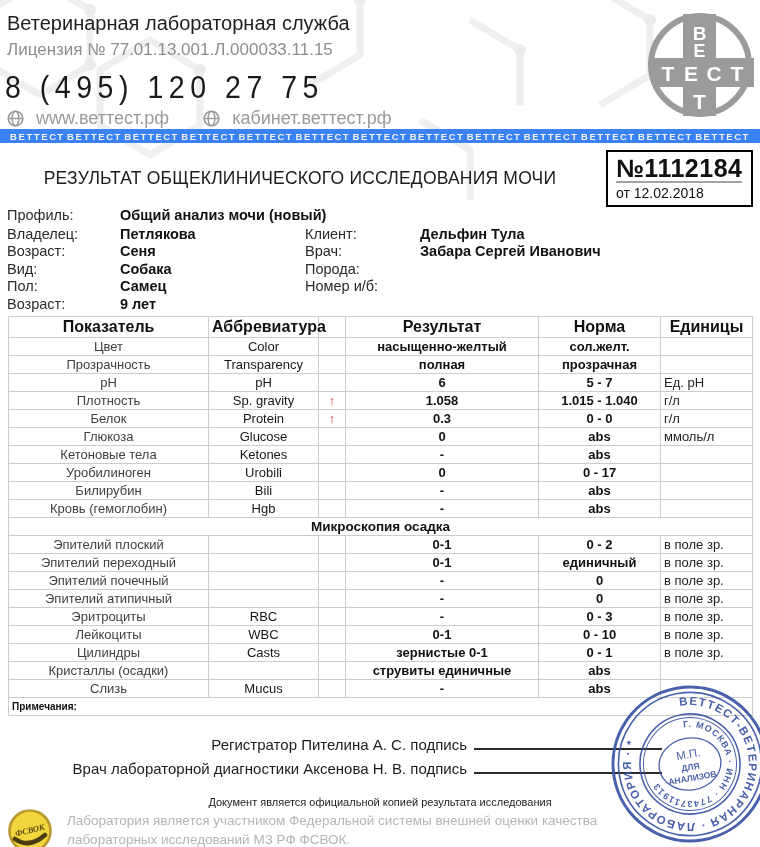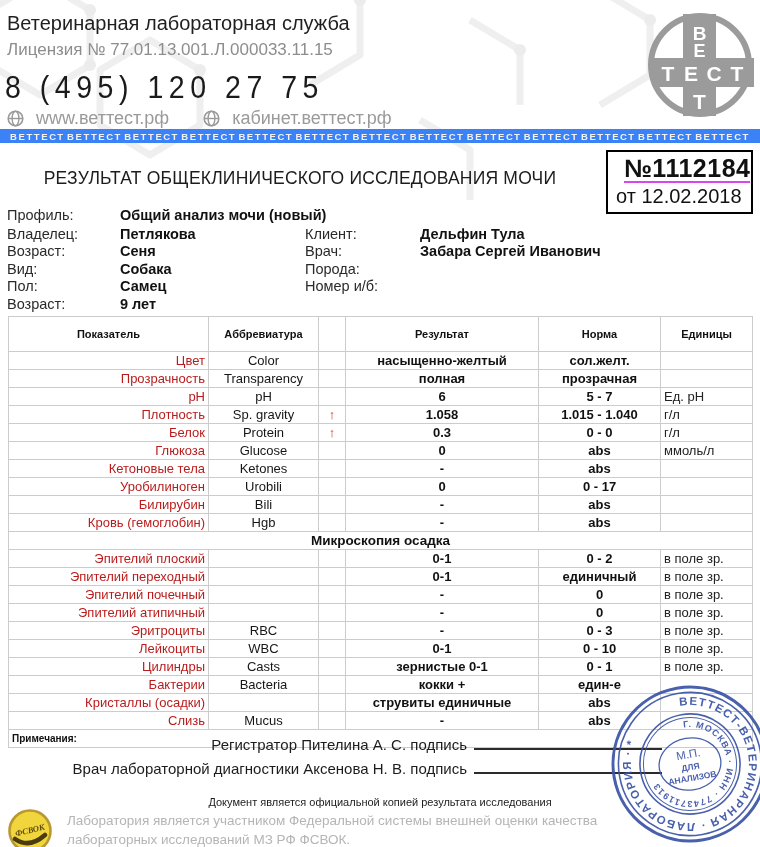--- a/index.html
+++ b/index.html
@@ -22,36 +22,36 @@
               display:flex; justify-content:space-between; align-items:center;
               padding:0 10px; }
   .banner span { font-size:9.5px; font-weight:bold; letter-spacing:1.6px; color:#f2f2f2; }
 
   .title-row { position:absolute; left:0; top:150px; width:760px; height:58px; z-index:2; }
   .rep-title { position:absolute; left:0; top:18px; width:600px; text-align:center;
                font-size:17.5px; color:#1c1c1c; letter-spacing:.2px; }
   .num-box   { position:absolute; right:7px; top:0; width:147px; border:2px solid #000;
                padding:3px 8px 4px 8px; background:#fff; }
   .num-box .num  { display:inline-block; font-size:25px; font-weight:bold;
-                   border-bottom:2px solid #d946ef; line-height:1.05; letter-spacing:.5px;margin-left:8px; }
-  .num-box .date { font-size:20px; margin-top:2px; color:#111; }
+                   border-bottom:2px solid #a3a3a3; line-height:1.05; letter-spacing:.5px; }
+  .num-box .date { font-size:14px; margin-top:2px; color:#111; }
 
   .patient { position:absolute; left:7px; top:206px; width:740px; z-index:2; font-size:14.5px; }
   .p-row { display:flex; height:17.4px; align-items:center; }
   .p-row.first { margin-bottom:2px; }
   .p-lab  { width:113px; color:#2a2a2a; }
   .p-val  { width:185px; font-weight:bold; }
   .p-lab2 { width:115px; color:#2a2a2a; }
   .p-val2 { font-weight:bold; }
 
   table.res { position:absolute; left:8px; top:316px; width:744px; z-index:2;
               border-collapse:collapse; table-layout:fixed; font-size:13px; background:#fff; }
   table.res th, table.res td { border:1px solid #ccc; padding:1px 3px; height:18px; }
-  table.res th { font-size:11px; font-weight:bold; text-align:center; height:35px; }
-  td.cell-name  { text-align:right; padding-left:13px; color:#b91c1c; }
+  table.res th { font-size:16px; font-weight:bold; text-align:center; height:21px; }
+  td.cell-name  { text-align:center; padding-left:13px; color:#404040; }
   td.cell-abbr  { text-align:center; color:#161616; }
   td.cell-flag  { text-align:center; color:#cc2b2b; font-weight:bold; }
   td.cell-result{ text-align:center; font-weight:bold; }
   td.cell-norm  { text-align:center; font-weight:bold; }
   td.cell-units { text-align:left; padding-left:7px; color:#222; }
   tr.section-row td { text-align:center; font-weight:bold; font-size:13.5px; }
   tr.notes-row td { text-align:left; font-weight:bold; padding-left:3px; font-size:10px; }
 
   .sig-block { position:absolute; left:0; top:736px; width:662px; z-index:2;
                text-align:right; font-size:15px; color:#1c1c1c;padding-left:24px; }
@@ -342,28 +342,20 @@
           <td class="cell-norm">0 - 10</td>
           <td class="cell-units">в поле зр.</td>
         </tr>
         <tr>
           <td class="cell-name">Цилиндры</td>
           <td class="cell-abbr">Casts</td>
           <td class="cell-flag"></td>
           <td class="cell-result">зернистые 0-1</td>
           <td class="cell-norm">0 - 1</td>
           <td class="cell-units">в поле зр.</td>
-        </tr>
-        <tr>
-          <td class="cell-name">Бактерии</td>
-          <td class="cell-abbr">Bacteria</td>
-          <td class="cell-flag"></td>
-          <td class="cell-result">кокки +</td>
-          <td class="cell-norm">един-е</td>
-          <td class="cell-units"></td>
         </tr>
         <tr>
           <td class="cell-name">Кристаллы (осадки)</td>
           <td class="cell-abbr"></td>
           <td class="cell-flag"></td>
           <td class="cell-result">струвиты единичные</td>
           <td class="cell-norm">abs</td>
           <td class="cell-units"></td>
         </tr>
         <tr>

